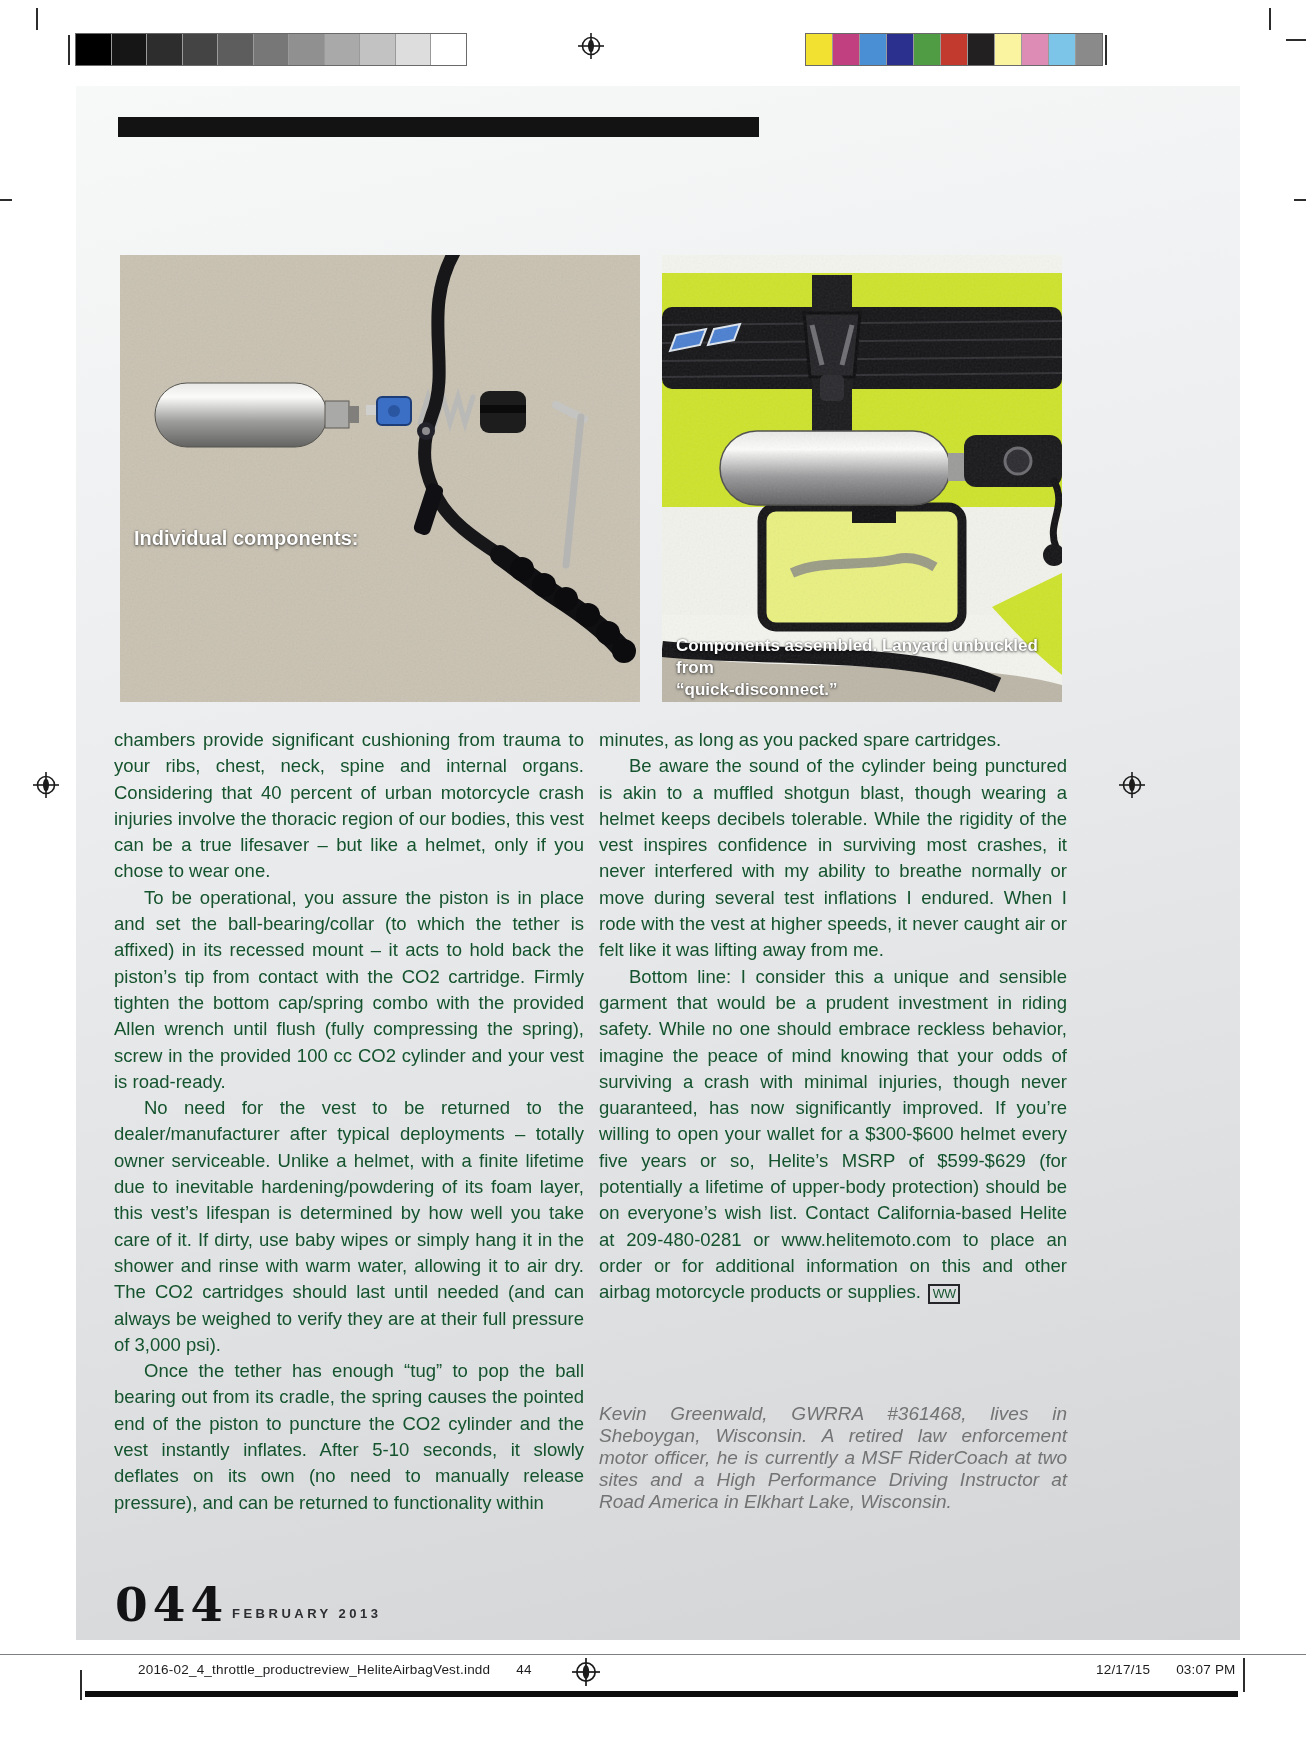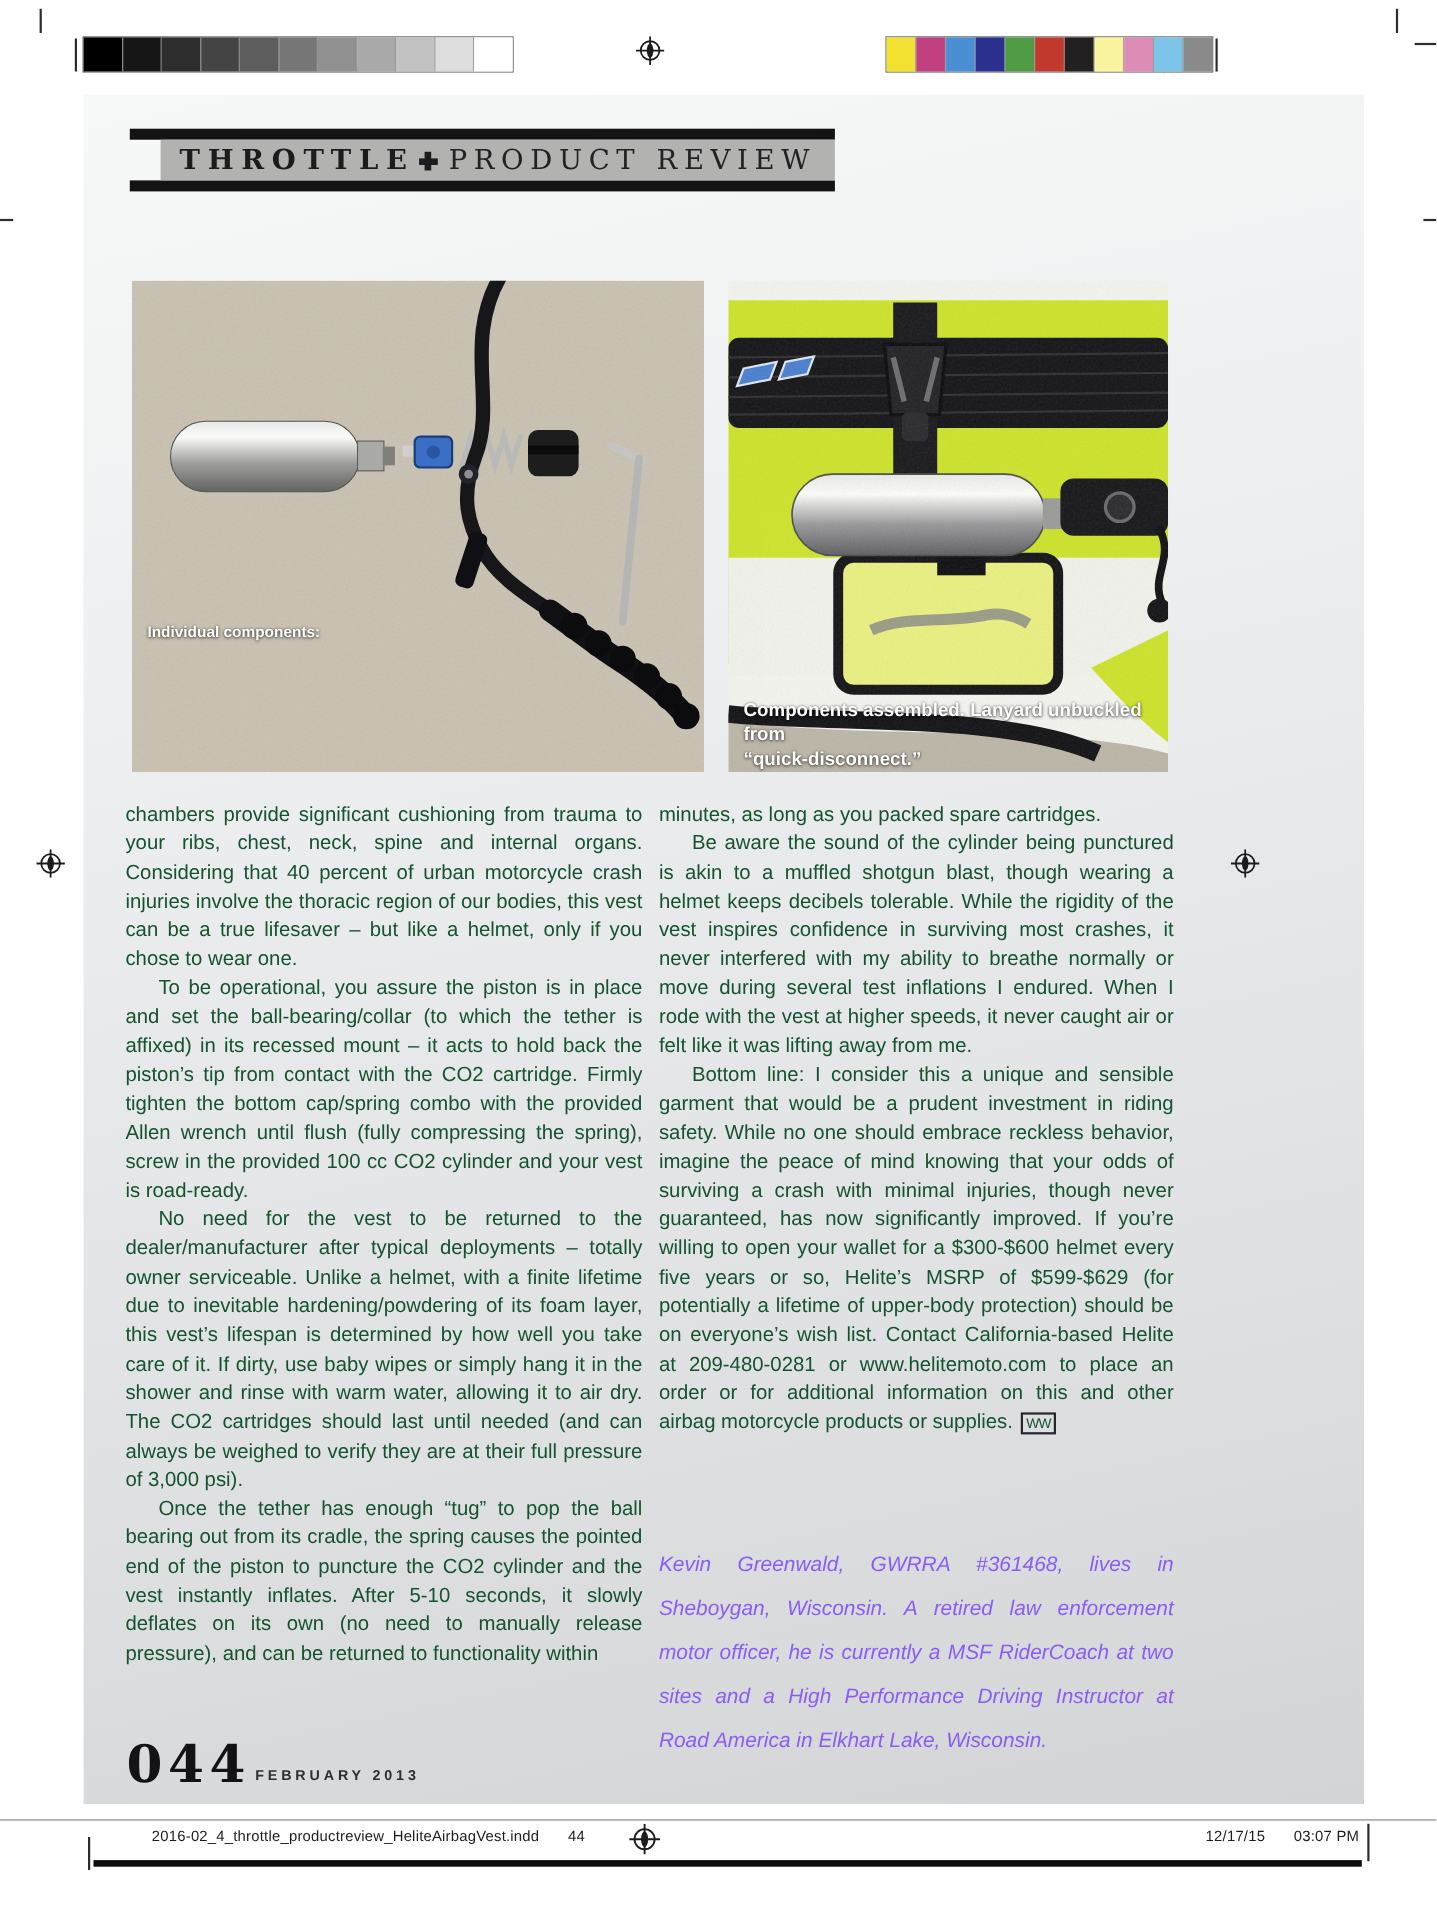--- a/index.html
+++ b/index.html
@@ -35,36 +35,36 @@
   .cross{width:17px;height:17px;position:relative;display:inline-block;margin:0 10px 0 4px;top:1px;}
   .cross::before{content:"";position:absolute;left:5.5px;top:0;width:6px;height:17px;background:#1c1c1e;}
   .cross::after{content:"";position:absolute;top:5.5px;left:0;width:17px;height:6px;background:#1c1c1e;}
   
   .photo{position:absolute;top:255px;height:447px;overflow:hidden;}
   #photo-left{left:120px;width:520px;}
   #photo-right{left:662px;width:400px;}
   .photo svg{position:absolute;left:0;top:0;}
   .caption{position:absolute;color:#ffffff;font-weight:bold;
            text-shadow:0 1px 3px rgba(0,0,0,.65),0 0 2px rgba(0,0,0,.4);}
-  #caption-left{left:14px;top:272px;width:230px;font-size:14px;line-height:22px;margin-top:36px;}
+  #caption-left{left:14px;top:272px;width:230px;font-size:20px;line-height:22px;}
   #caption-left ul{margin:1px 0 0 14px;padding:0;list-style:none;width:200px;}
   #caption-left li{padding-left:13px;text-indent:-13px;}
   #caption-left li::before{content:"• ";}
   #caption-right{left:14px;top:380px;width:400px;font-size:17px;line-height:22px;}
   
   .col{position:absolute;top:727px;text-align:justify;font-size:18.5px;line-height:26.3px;color:#14532d;}
   #left-col{left:114px;width:470px;}
   #right-col{left:599px;width:468px;}
   .col p{margin:0;text-indent:30px;}
   .col p:first-child{text-indent:0;}
   .end-mark{display:inline-block;border:2px solid #26262a;padding:0 3px;margin-left:7px;
             font-size:12.5px;font-weight:normal;line-height:16px;letter-spacing:-0.5px;
             text-indent:0;vertical-align:baseline;}
   #bio{position:absolute;left:599px;top:1403px;width:468px;font-style:italic;
-       font-size:19px;line-height:40px;text-align:justify;color:#8b5cf6;}
+       font-size:19px;line-height:22px;text-align:justify;color:#737373;}
   
   #page-number{position:absolute;left:115px;top:1577px;
                font-family:"DejaVu Serif","Liberation Serif",serif;font-weight:bold;
                font-size:47px;letter-spacing:5px;color:#131316;}
   #issue-date{position:absolute;left:232px;top:1606px;font-size:13px;font-weight:bold;
               letter-spacing:3.5px;color:#2c2e31;}
 </style>
 </head>
 <body>
 
@@ -129,28 +129,20 @@
   </svg>
   <svg class="reg" style="left:572px;top:1658px;" width="28" height="28" viewBox="0 0 26 26">
     <circle cx="13" cy="13" r="8.5" fill="none" stroke="#1c1c1c" stroke-width="1.6"></circle>
     <line x1="13" y1="0" x2="13" y2="26" stroke="#1c1c1c" stroke-width="1.6"></line>
     <line x1="0" y1="13" x2="26" y2="13" stroke="#1c1c1c" stroke-width="1.6"></line>
     <ellipse cx="13" cy="13" rx="3" ry="6.5" fill="#1c1c1c"></ellipse>
   </svg>
 
   <div id="banner">
     <div class="banner-black"></div>
-    <div class="banner-mid">
-      <div class="banner-gap"></div>
-      <div class="banner-gray">
-        <span class="banner-title">THROTTLE</span>
-        <span class="cross"></span>
-        <span class="banner-sub">PRODUCT REVIEW</span>
-      </div>
-    </div>
     <div class="banner-black"></div>
   </div>
 
   <div class="photo" id="photo-left">
     <svg width="520" height="447" viewBox="0 0 520 447">
       <defs>
         <linearGradient id="silverL" x1="0" y1="0" x2="0" y2="1">
           <stop offset="0" stop-color="#e8e8e6"></stop>
             <stop offset=".22" stop-color="#fbfbf9"></stop>
           <stop offset=".6" stop-color="#9d9d9b"></stop>

